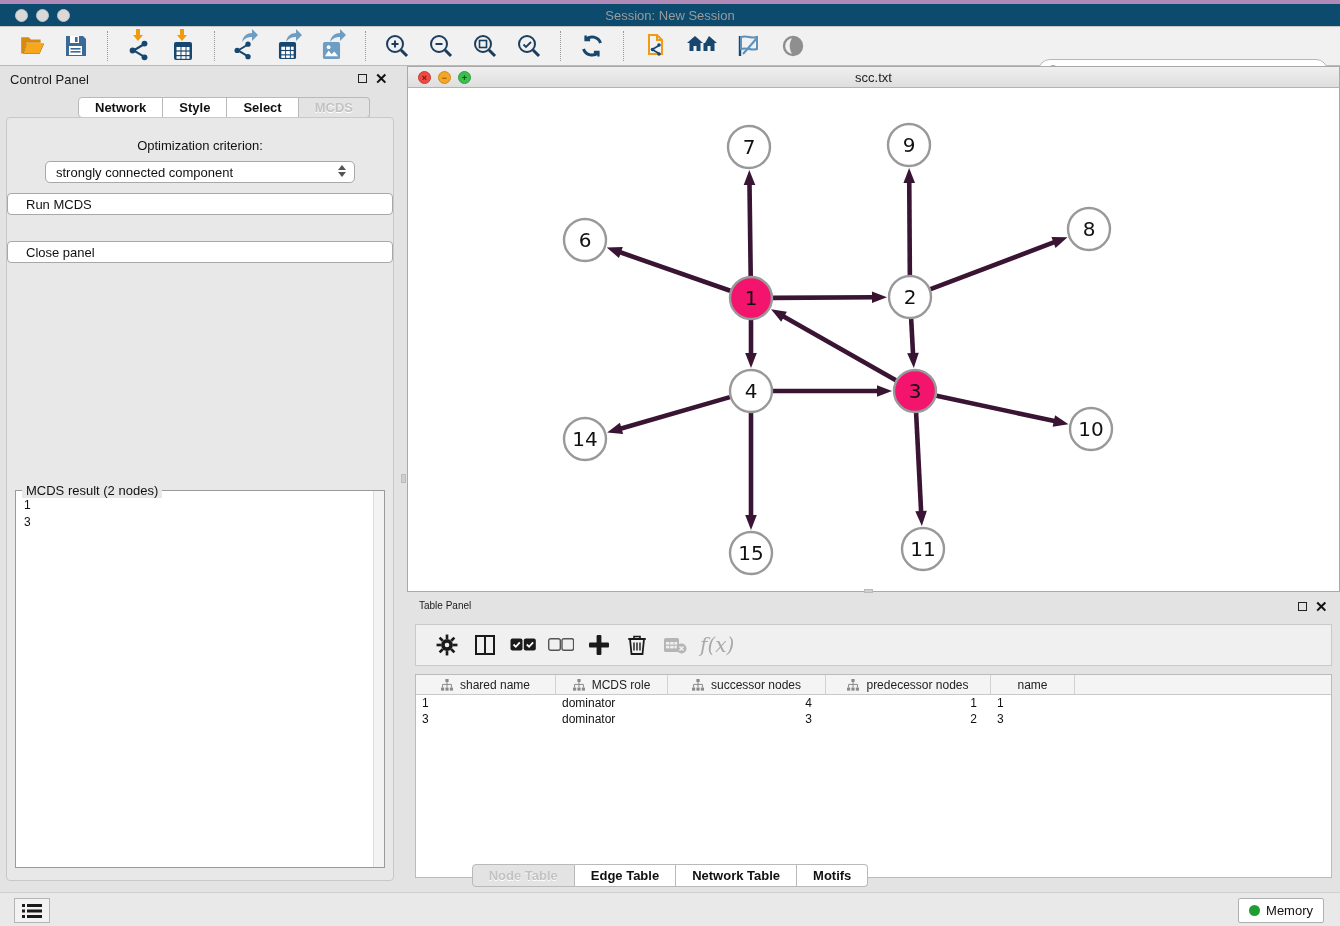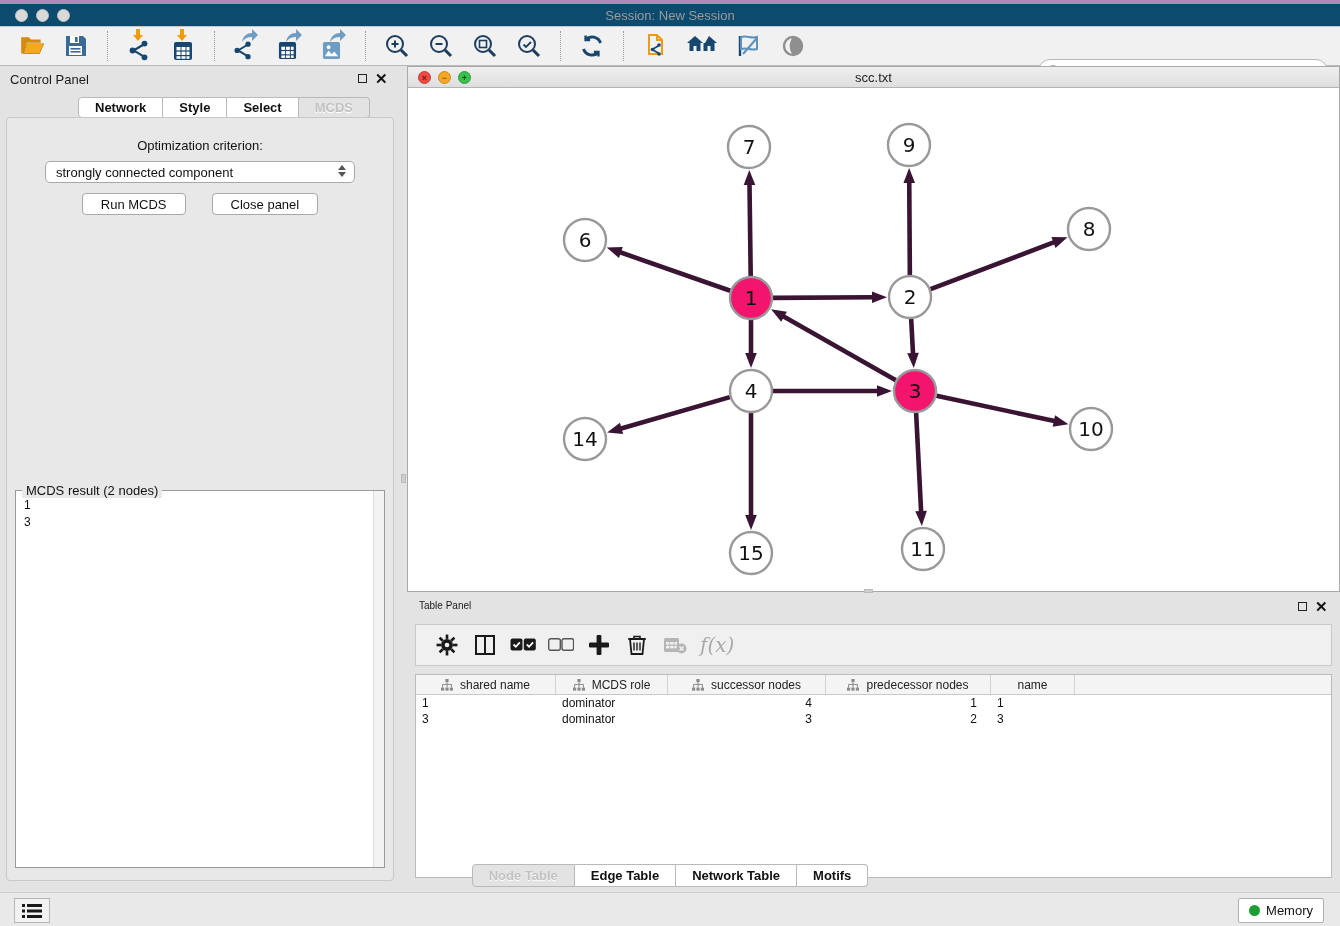--- a/index.html
+++ b/index.html
@@ -32,21 +32,21 @@
   .tabbtn { height:21px; padding:0 16px; background:#fff; border:1px solid #b9b9b9; border-left:none; font-size:13px; font-weight:bold; color:#111; display:flex; align-items:center; }
   .tabbtn:first-child { border-left:1px solid #b9b9b9; border-radius:4px 0 0 4px; }
   .tabbtn:last-child { border-radius:0 4px 4px 0; }
   .tabbtn.sel { background:#e3e3e3; color:#c2c2c2; text-shadow:0 1px 0 #fff; }
   .cp-body { position:absolute; left:6px; top:117px; width:388px; height:764px; background:#e8e8e8; border:1px solid #c8c8c8; border-radius:4px;padding-left:15px; }
   .opt-label { position:absolute; left:0; width:100%; top:20px; text-align:center; font-size:13px; color:#111; }
   .criterion { position:absolute; left:38px; top:43px; width:310px; height:22px; background:#fff; border:1px solid #a8a8a8; border-radius:5px; font-size:13px; color:#111; display:flex; align-items:center; padding-left:10px; }
   .stepper { position:absolute; right:8px; top:3px; display:flex; flex-direction:column; gap:2px; }
   .tri-up { width:0; height:0; border-left:4px solid transparent; border-right:4px solid transparent; border-bottom:5px solid #555; }
   .tri-dn { width:0; height:0; border-left:4px solid transparent; border-right:4px solid transparent; border-top:5px solid #555; }
-  .cp-btnrow { position:absolute; left:0; width:100%; top:75px; display:flex; justify-content:center; gap:26px; }
+  .cp-btnrow { position:absolute; left:0; width:100%; top:75px; display:flex; justify-content:center; gap:26px;flex-direction:column; }
   .pushbtn { height:22px; padding:0 18px; background:#fff; border:1px solid #a8a8a8; border-radius:4px; font-size:13px; color:#111; display:flex; align-items:center; }
   .mcds-result { position:absolute; left:8px; top:372px; width:370px; height:378px; border:1px solid #9a9a9a; background:#fff; }
   .mcds-legend { position:absolute; left:6px; top:-8px; background:#e8e8e8; padding:0 4px; font-size:13px; color:#111; }
   .mcds-lines { position:absolute; left:0; top:4px; padding:2px 8px; font-size:12px; color:#111; line-height:17px; white-space:pre-line; }
   .mcds-scroll { position:absolute; right:0; top:0; bottom:0; width:11px; background:#f3f3f3; border-left:1px solid #ddd; }
 
   
   .netwin { position:absolute; left:407px; top:66px; width:933px; height:526px; background:#fff; border:1px solid #a9a9a9; }
   .netwin-title { position:absolute; left:0; top:0; width:100%; height:21px; background:linear-gradient(#efefef,#dedede); border-bottom:1px solid #b3b3b3; }
   .netwin-title .t { position:absolute; left:0; right:0; top:3px; text-align:center; font-size:13px; color:#222; }

